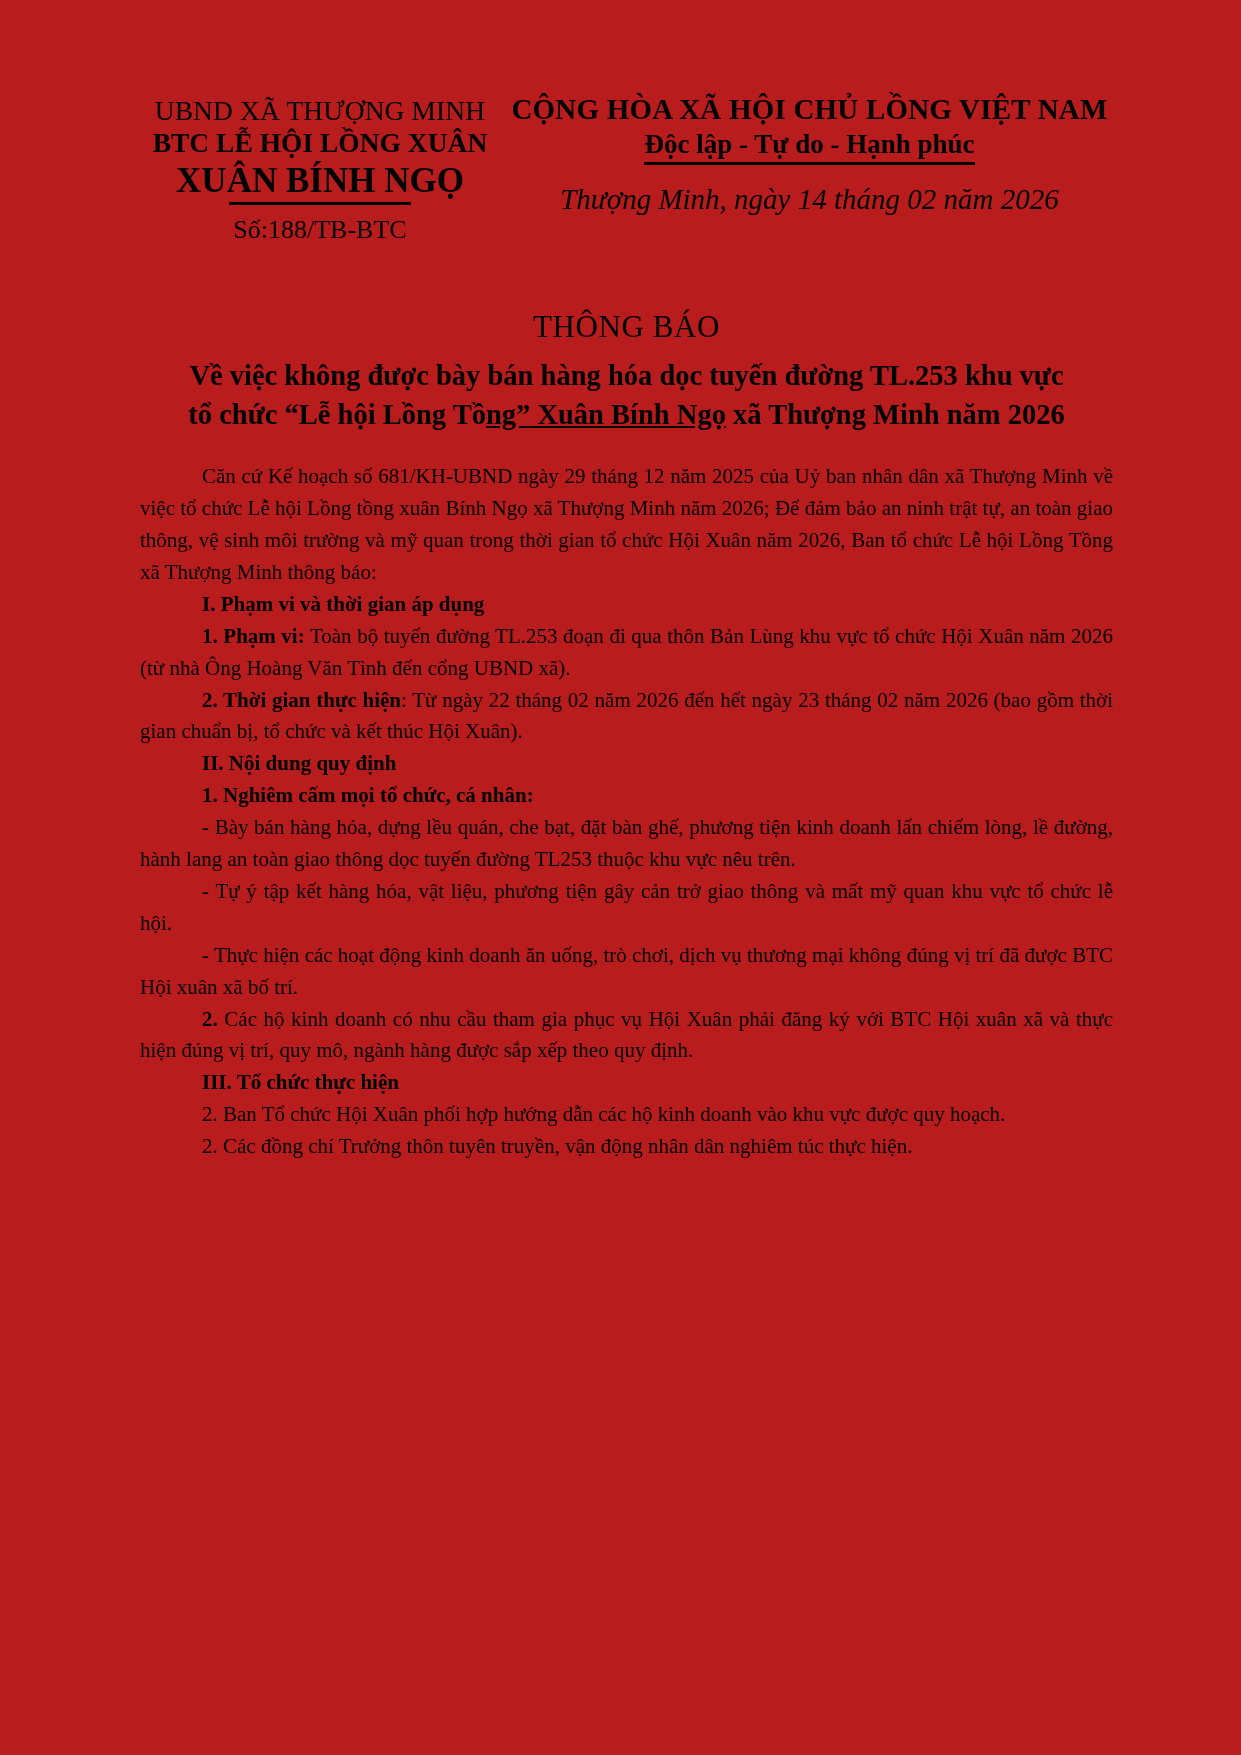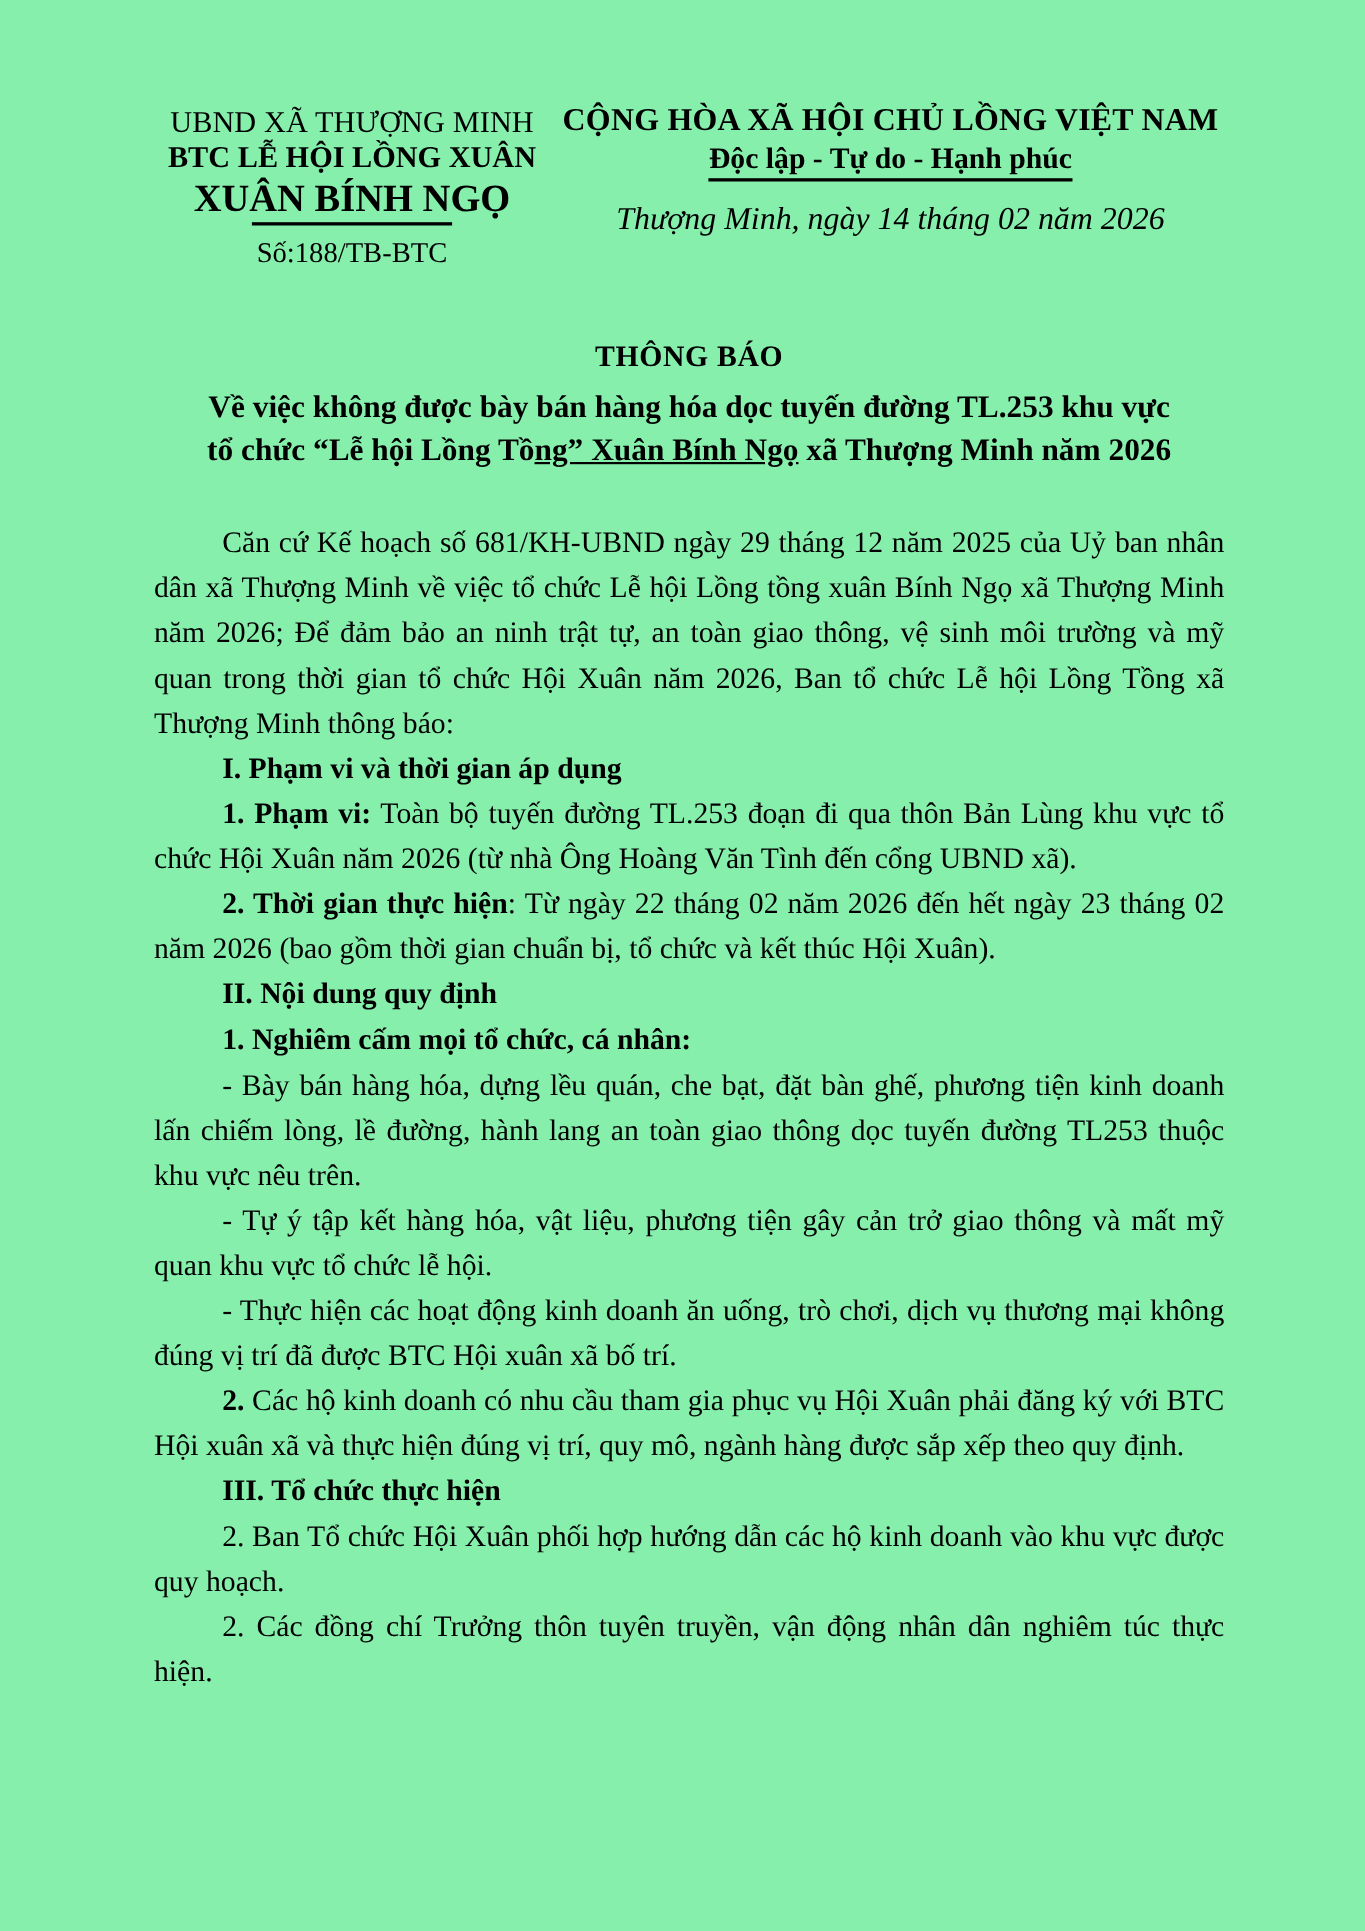--- a/index.html
+++ b/index.html
@@ -10,21 +10,21 @@
   }
   body {
     font-family: "Liberation Serif", "DejaVu Serif", serif;
     color: #000000;
   }
   .page {
     position: relative;
     width: 1241px;
     height: 1755px;
     margin: 0 auto;
-    background: #86efac;
+    background: #b91c1c;
     box-sizing: border-box;
     padding: 92px 128px 60px 140px;
     overflow: hidden;
   }
 
   
   .doc-header {
     display: flex;
     align-items: flex-start;
     width: 100%;
@@ -105,41 +105,41 @@
     margin-top: 16px;
     white-space: nowrap;
   }
 
   
   .title-block {
     text-align: center;
     margin-top: 62px;
   }
   .main-title {
-    font-size: 27px;
-    font-weight: bold;
+    font-size: 31px;
+    font-weight: normal;
     letter-spacing: 0.6px;
     line-height: 1.25;
   }
   .subtitle {
     font-size: 28.5px;
     font-weight: bold;
     line-height: 1.37;
     margin-top: 9px;
     padding: 0 4px;
   }
   .subtitle .u {
     text-decoration: underline;
     text-underline-offset: 2px;
   }
 
   
   .body-block {
-    margin-top: 44px;
-    font-size: 27px;
+    margin-top: 27px;
+    font-size: 21px;
     line-height: 1.52;
     text-align: justify;
     text-justify: inter-word;
   }
   .para {
     margin: 0;
     text-indent: 62px;
     text-align: justify;
   }
   .para b {

